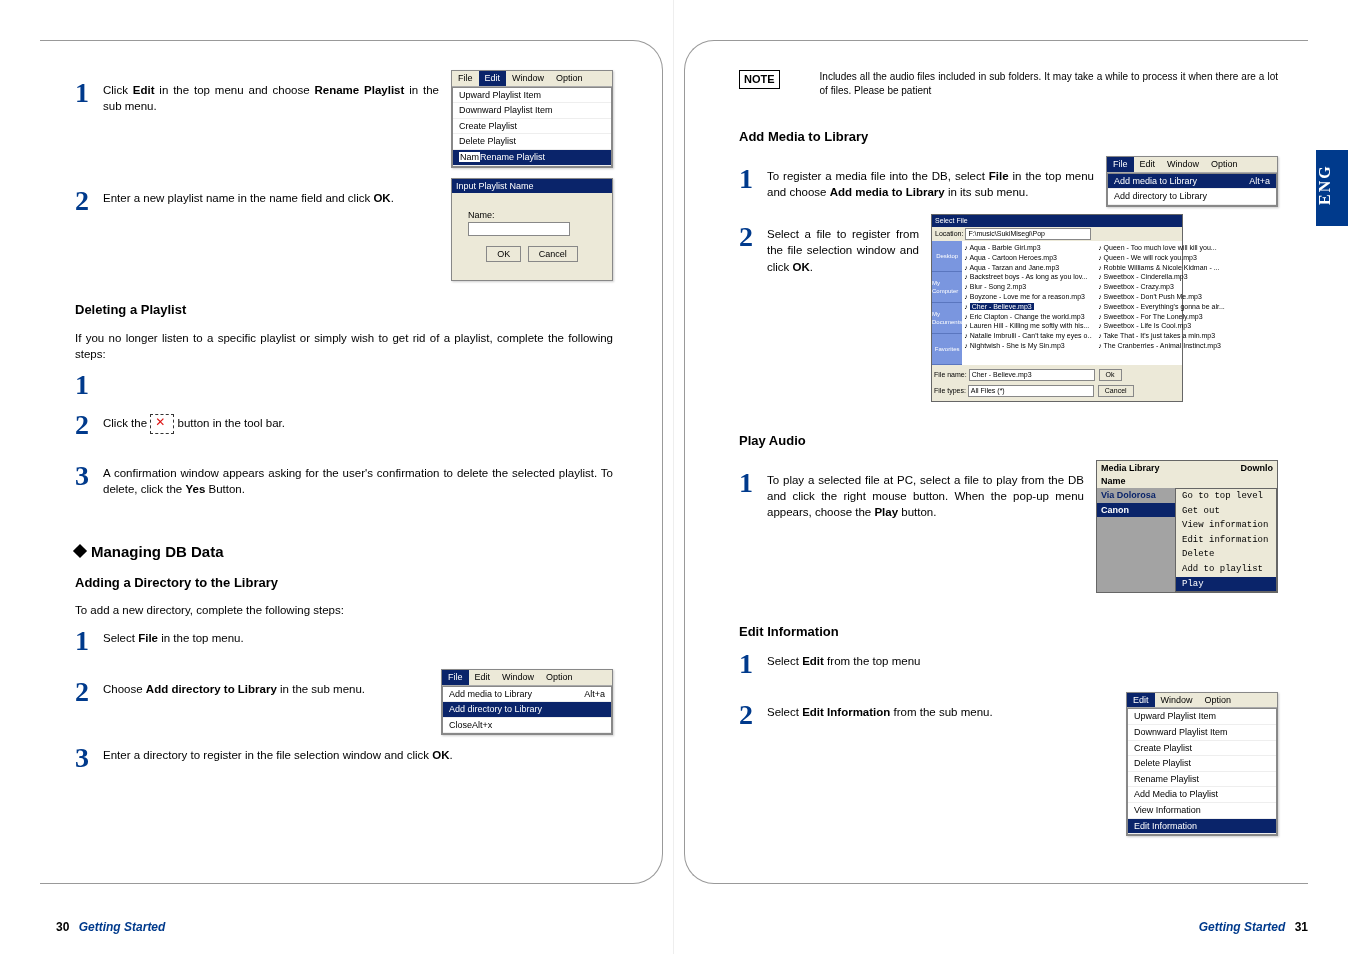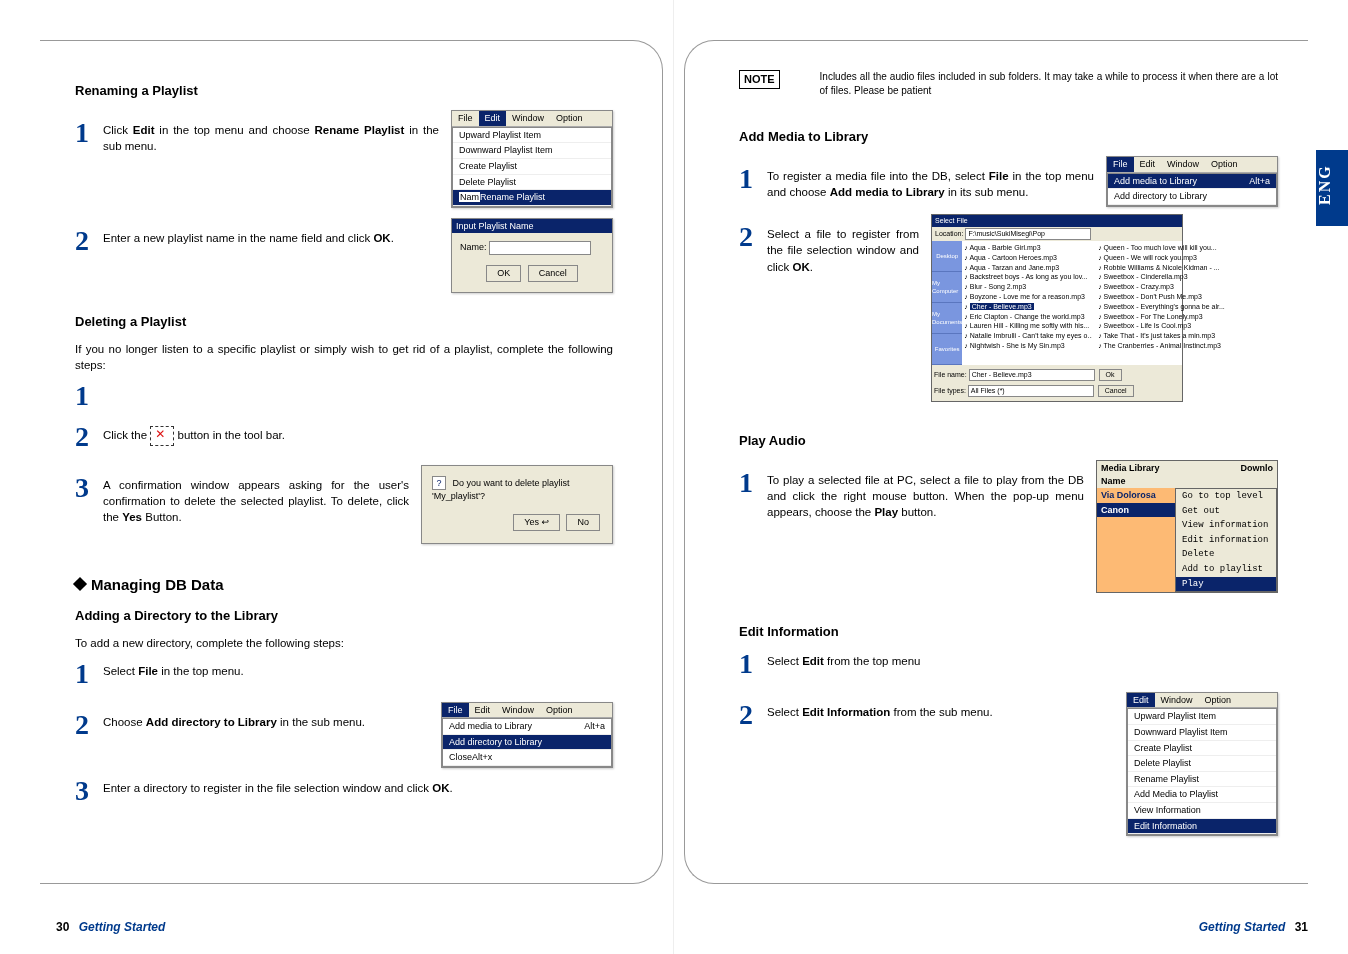--- a/index.html
+++ b/index.html
@@ -85,21 +85,21 @@
     min-width: 150px;
     box-shadow: 1px 1px 2px rgba(0,0,0,0.2);
   }
   .menubar { display:flex; background:#ece9d8; border-bottom:1px solid #aaa; }
   .menubar span { padding: 1px 6px; }
   .menubar .sel { background:#0a246a; color:#fff; }
   .menulist { background:#fff; border:1px solid #888; }
   .menulist div { padding:1px 6px; border-bottom:1px solid #eee; }
   .menulist .hl { background:#0a246a; color:#fff; }
   .dlg-title { background:#0a246a; color:#fff; padding:1px 4px; font-size:9px; }
-  .dlg-body { background:#ece9d8; padding:8px; font-size:9px; }
+  .dlg-body { background:#ece9d8; padding:16px; font-size:9px; }
   .btn { display:inline-block; border:1px solid #888; background:#ece9d8; padding:1px 10px; margin:2px; font-size:9px; }
   .del-icon {
     display:inline-block;
     width:22px;height:18px;
     border:1px dashed #333;
     position: relative;
     vertical-align: middle;
   }
   .del-icon::before {
     content:"✕"; color:#d11; position:absolute; left:4px; top:-1px; font-size:12px;
@@ -162,21 +162,21 @@
   }
   .context-menu div { padding:1px 6px;font-family:Liberation Mono, monospace; }
   .context-menu .hl { background:#0a246a; color:#fff; }
   .media-lib {
     border:1px solid #666;
     width:180px;
     font-size:9px;
   }
   .media-lib .hdr { background:#ece9d8; padding:1px 4px; display:flex; justify-content:space-between; font-weight:bold;}
   .media-lib .body { display:flex; }
-  .media-lib .list { flex:1; background:#fdba74; }
+  .media-lib .list { flex:1; background:#a3a3a3; }
   .media-lib .list div { color:#0a246a; padding:1px 4px; font-weight:bold;}
   .media-lib .list div.sel { background:#0a246a; color:#fff; }
   .filebrowser {
     width:250px;
     font-size:7px;
     border:1px solid #666;
   }
   .filebrowser .titlebar { background:#0a246a; color:#fff; padding:1px 3px;}
   .filebrowser .body { display:flex; background:#fff;}
   .filebrowser .side { width:56px; background:#7a96df; }
@@ -191,21 +191,20 @@
 </style>
 </head>
 <body>
 
 <div class="spread">
 
   <div class="page page-left">
     <div class="page-frame"></div>
     <div class="content">
 
-      <h3>Renaming a Playlist</h3>
 
       <div class="step-row">
         <div class="step" style="flex:1;">
           <div class="step-num">1</div>
           <div class="step-text">
             Click <b>Edit</b> in the top menu and choose <b>Rename Playlist</b> in the sub menu.
           </div>
         </div>
         <div class="sshot" style="width:160px">
           <div class="menubar">
@@ -260,30 +259,20 @@
           <span class="del-icon"></span>
           <span>button in the tool bar.</span>
         </div>
       </div>
 
       <div class="step-row">
         <div class="step" style="flex:1">
           <div class="step-num">3</div>
           <div class="step-text">
             A confirmation window appears asking for the user's confirmation to delete the selected playlist. To delete, click the <b>Yes</b> Button.
-          </div>
-        </div>
-        <div class="sshot" style="width:190px">
-          <div class="dlg-body" style="padding:10px">
-            <span style="display:inline-block;border:1px solid #888;background:#fff;width:12px;height:12px;color:#0a246a;text-align:center;line-height:12px;margin-right:4px">?</span>
-            <span>Do you want to delete playlist  'My_playlist'?</span>
-            <div style="text-align:right;margin-top:10px">
-              <span class="btn"><span>Yes</span> ↩</span>
-              <span class="btn">No</span>
-            </div>
           </div>
         </div>
       </div>
 
       <h3 style="font-size:15px; margin-top:30px">
         <span class="diamond"></span><span>Managing DB Data</span>
       </h3>
       <h3>Adding a Directory to the Library</h3>
       <div>To add a new directory, complete the following steps:</div>
 

